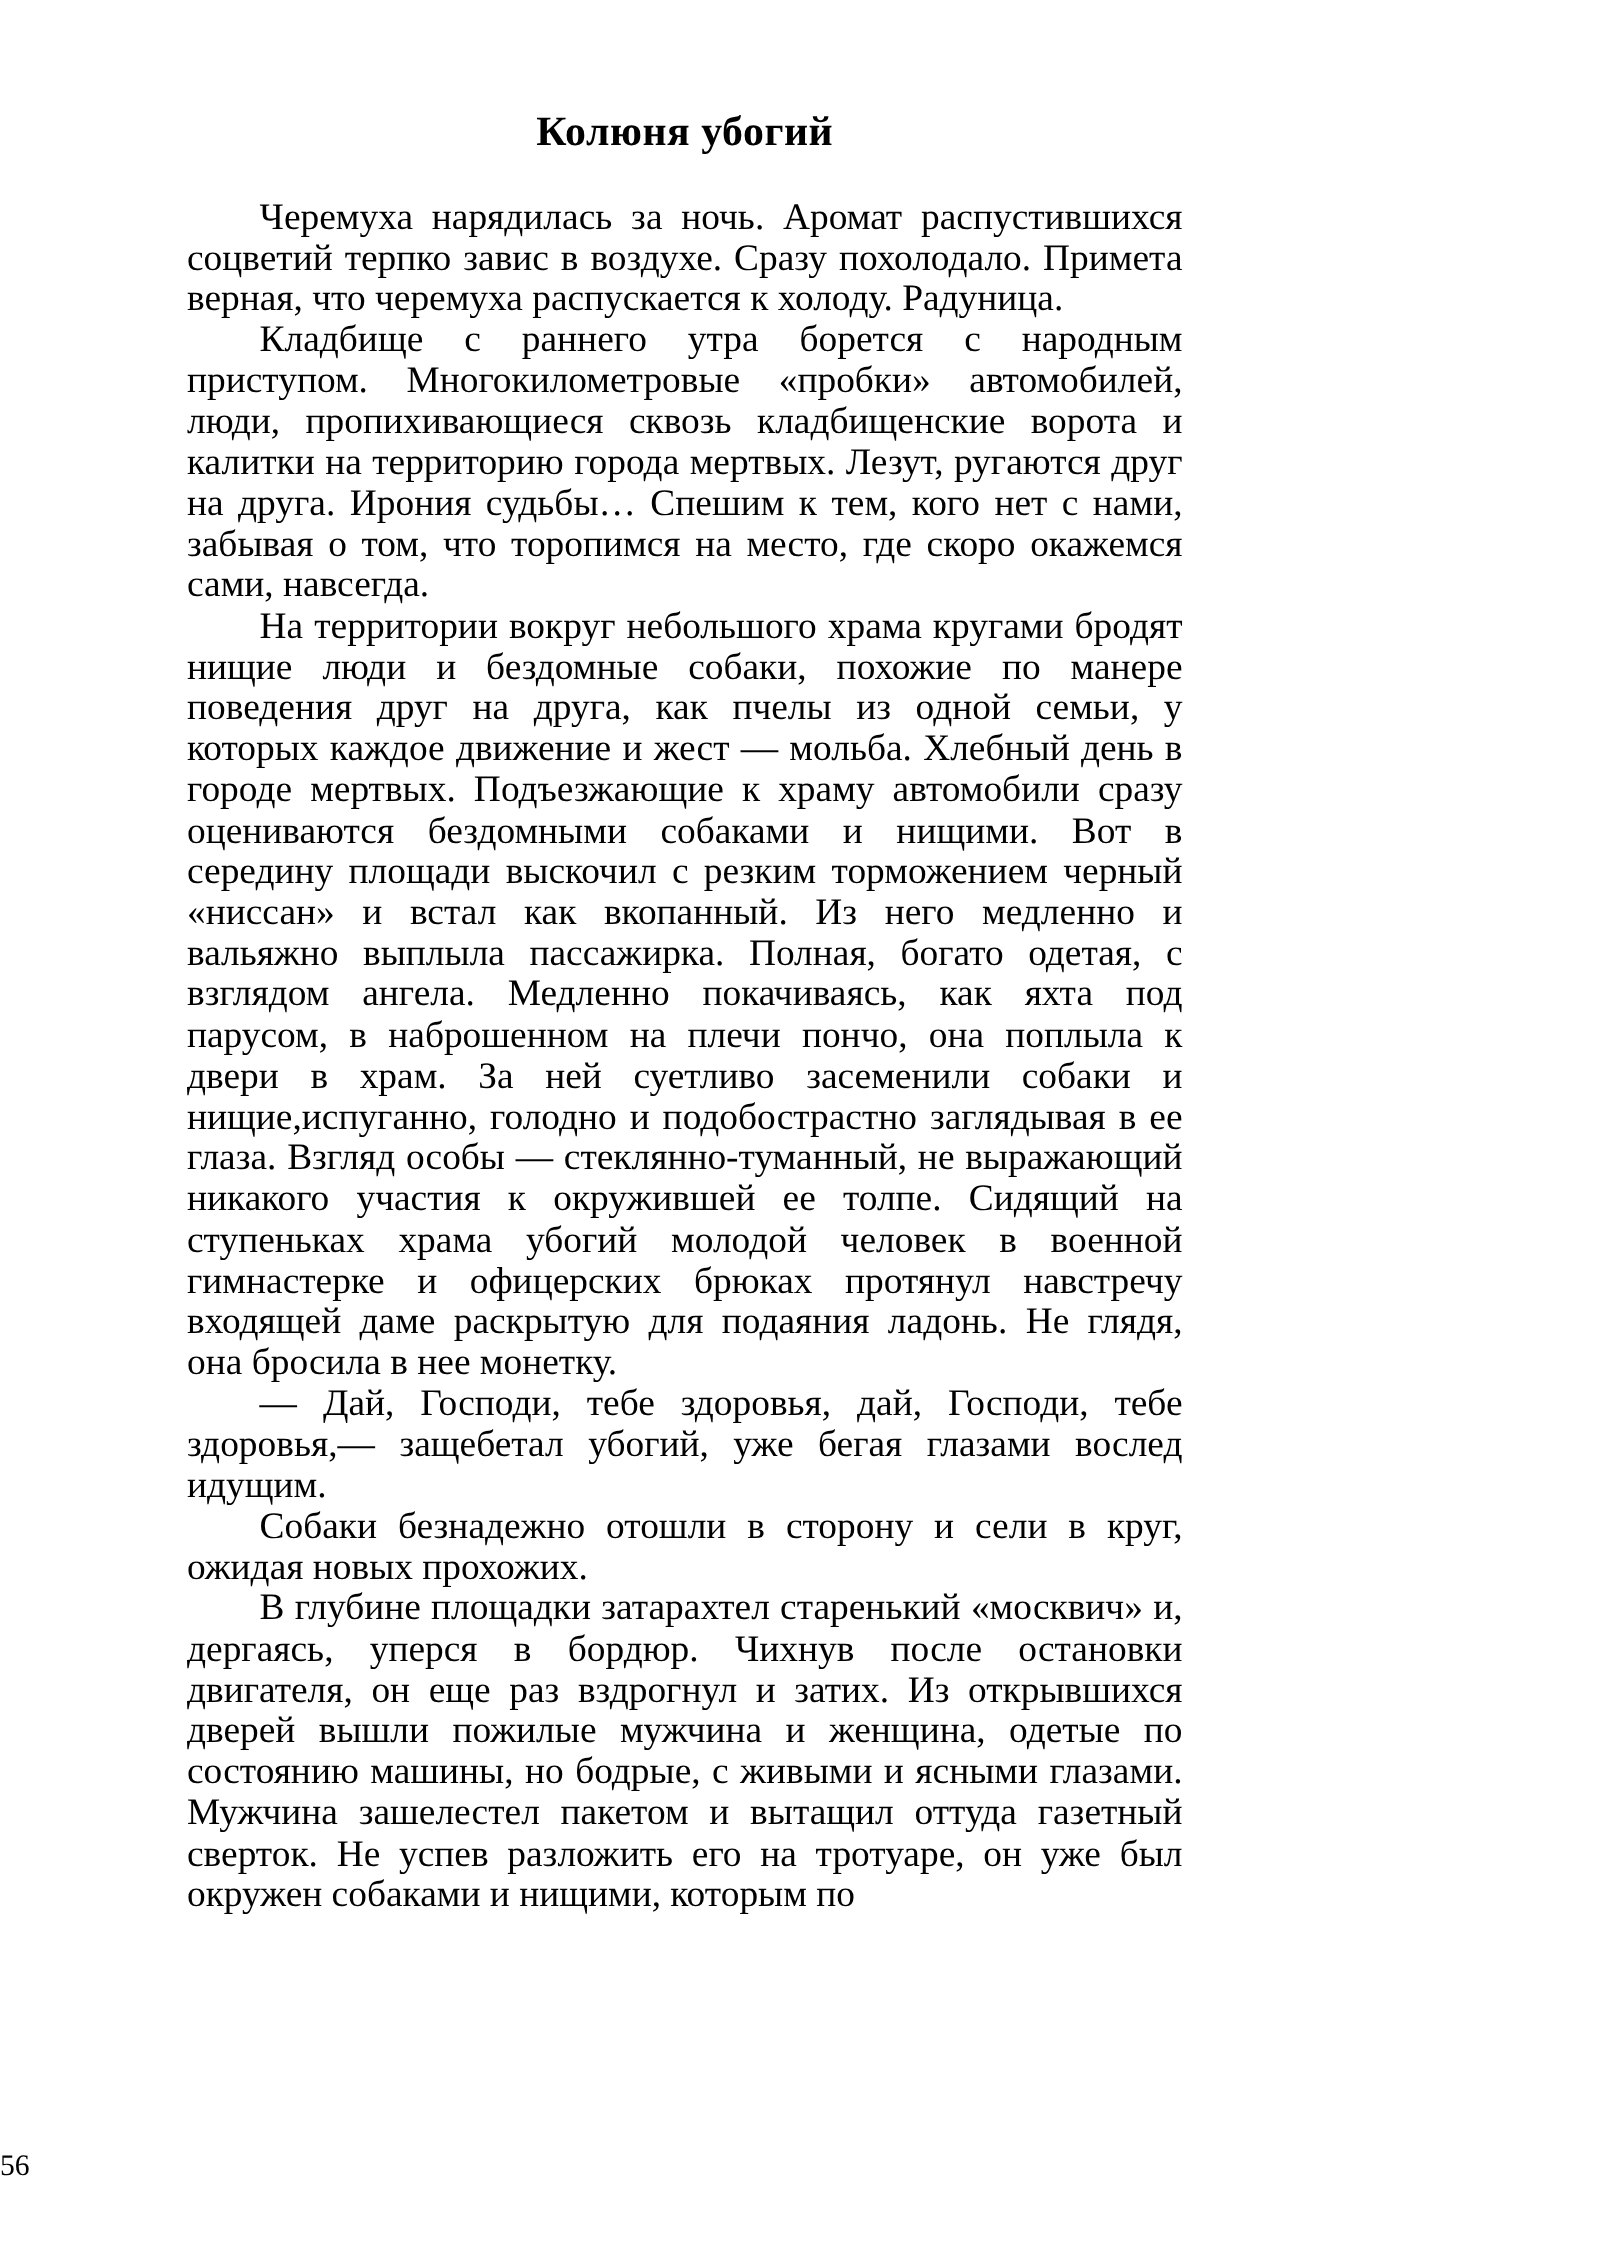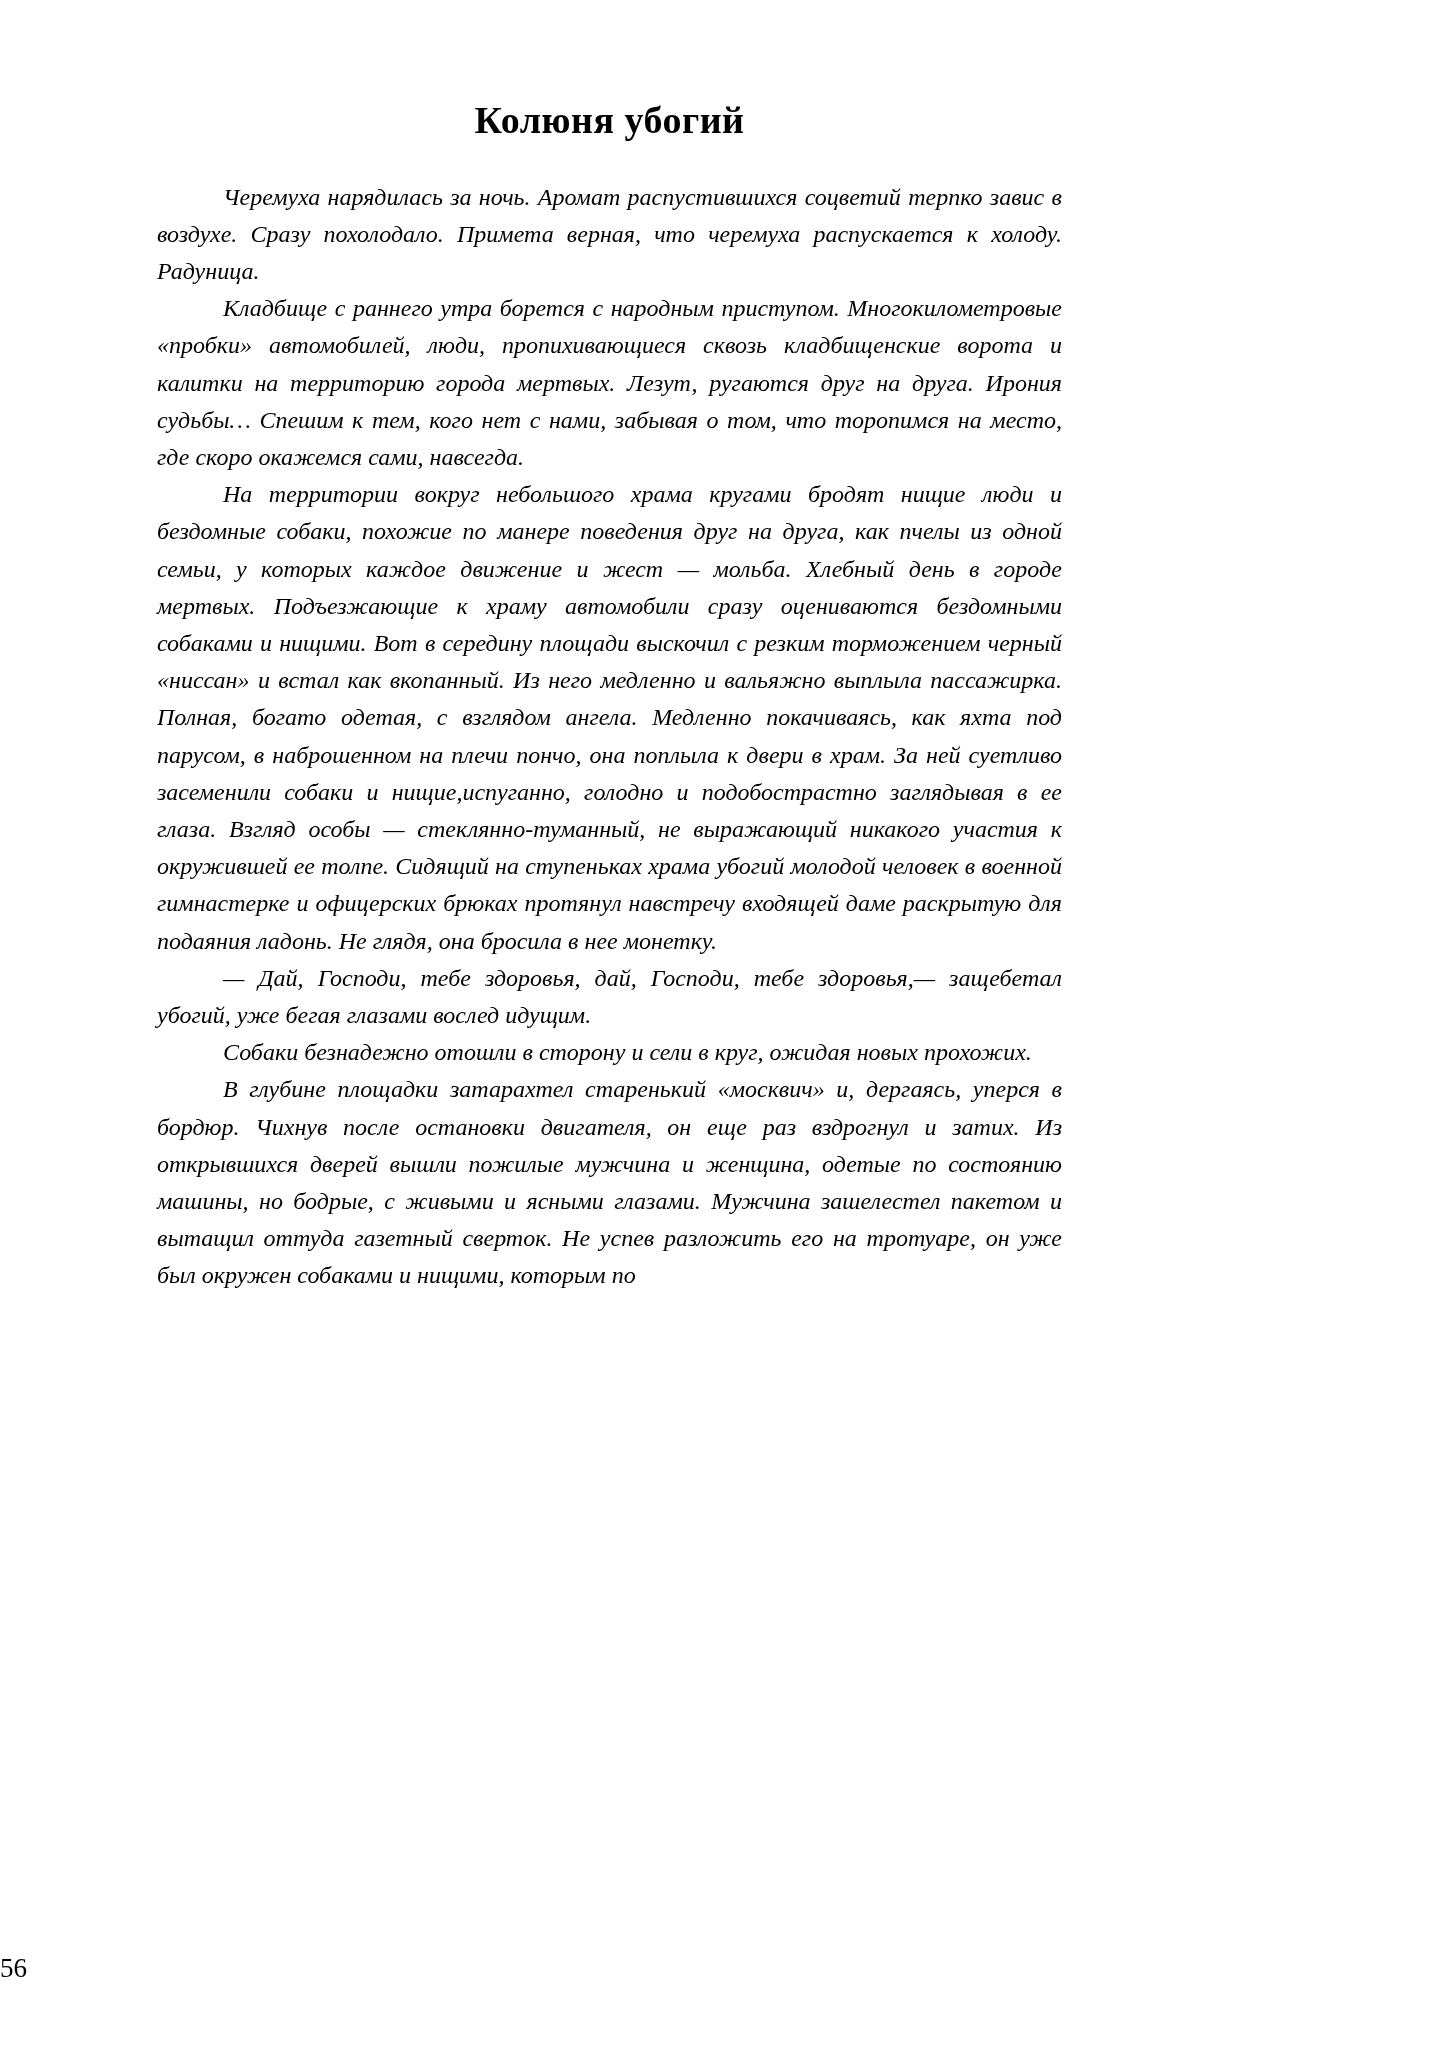--- a/index.html
+++ b/index.html
@@ -19,47 +19,46 @@
     position: absolute;
     left: 0;
     top: 0;
     width: 1455px;
     height: 2058px;
     background: #ffffff;
     box-sizing: border-box;
   }
   .content {
     position: absolute;
-    left: 157px;
+    left: 170px;
     top: 97px;
     width: 905px;
   }
   .doc-title {
     font-size: 38px;
     font-weight: bold;
     text-align: center;
     letter-spacing: 0.5px;
     margin: 0 0 0 0;
     line-height: 1.25;
     font-family: "Liberation Serif", "DejaVu Serif", serif;
   }
   .body-text {
     margin-top: 34px;
   }
   p.para {
     margin: 0;
-    font-size: 24px;
+    font-size: 34px;
     line-height: 37.2px;
     text-align: justify;
     text-justify: inter-word;
     text-indent: 66px;
     hyphens: none;
     -webkit-hyphens: none;
     word-spacing: 0px;
-    font-style: italic;
   }
   p.para:last-child {
     text-align: justify;
   }
   .page-number {
     position: absolute;
     left: 0;
     top: 1955px;
     width: 1455px;
     font-size: 27px;

